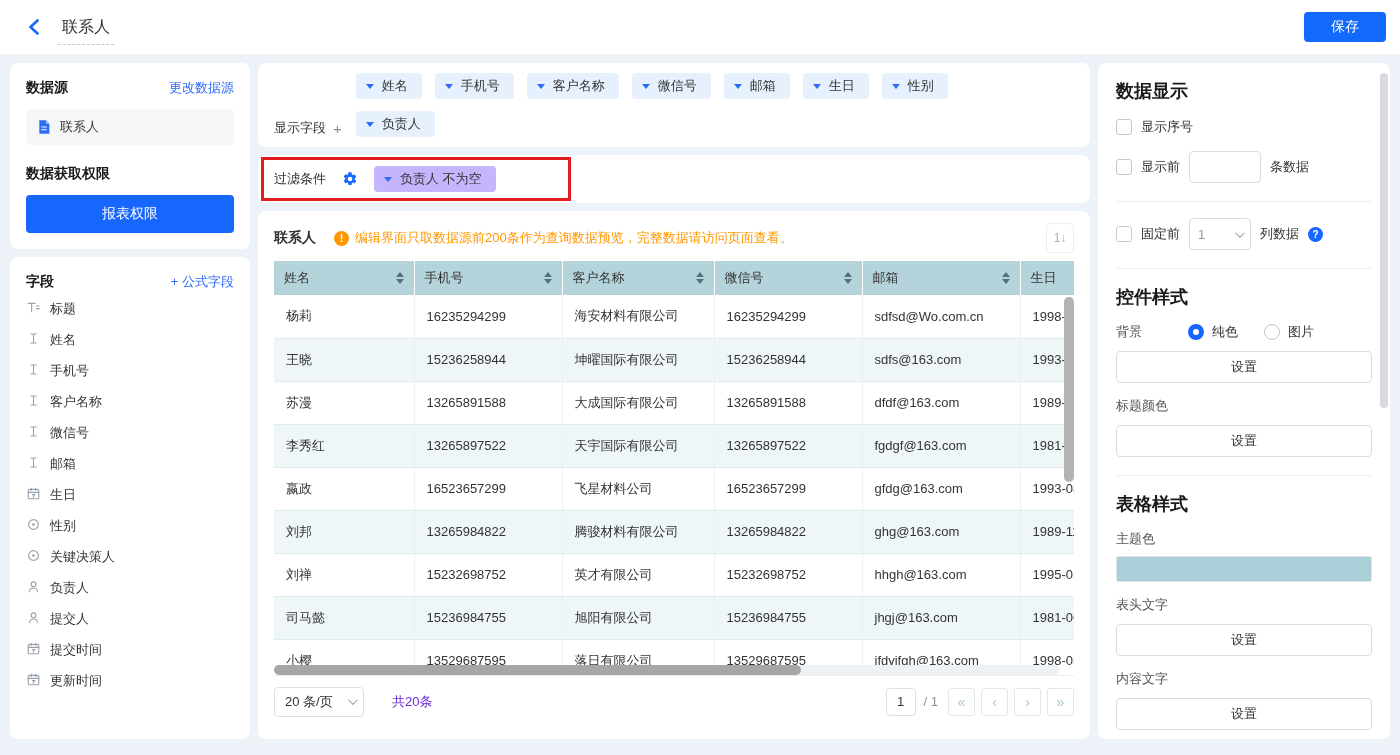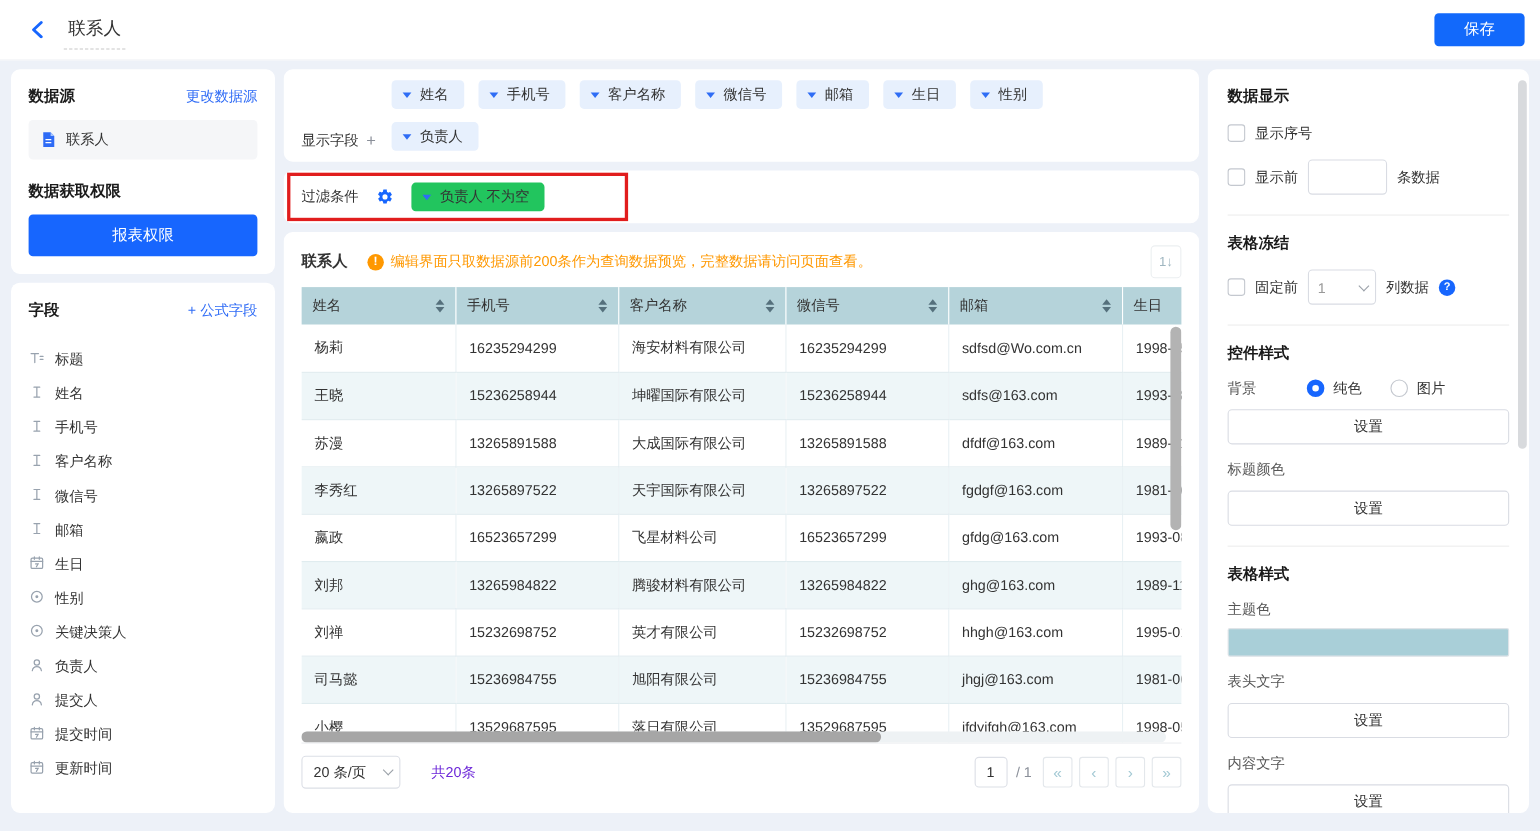--- a/index.html
+++ b/index.html
@@ -21,34 +21,34 @@
   .col-right { width:292px; }
   
   .panel { padding:16px; }
   .panel-head { display:flex; align-items:center; justify-content:space-between; }
   .panel-title { font-size:14px; font-weight:bold; color:#1a1a1a; }
   .blue-link { color:#2e6bf6; font-size:13px; cursor:pointer; text-decoration:none; }
   .ds-item { margin-top:12px; background:#f5f6f8; border-radius:4px; height:36px; display:flex; align-items:center; gap:8px; padding:0 10px; }
   .perm-head { margin-top:20px; }
   .perm-btn { margin-top:12px; width:100%; height:38px; background:#1766fe; color:#fff; border:none; border-radius:4px; font-size:14px; cursor:pointer; }
   .fields-panel { flex:1; overflow:hidden; }
-  .field-list { margin-top:20px; }
+  .field-list { margin-top:2px; }
   .field-item { display:flex; align-items:center; gap:9px; height:31px; cursor:grab; color:#333; }
   .field-item svg { width:15px; height:15px; flex:0 0 15px; }
   
   .df-card { padding:10px 16px; display:flex; align-items:flex-end; }
   .df-label-wrap { display:flex; align-items:center; gap:7px; padding-top:5px; white-space:nowrap; }
   .plus { color:#8a8f99; font-size:15px; cursor:pointer; }
   .chips { display:flex; flex-wrap:wrap; gap:6px 13px; margin-left:14px; }
   .chip { display:inline-flex; align-items:center; gap:8px; background:#e7f0fd; border-radius:4px; padding:4px 14px 4px 10px; cursor:pointer; }
   .chip-break { width:100%; height:0; }
   .tri-down { width:0; height:0; border-left:4px solid transparent; border-right:4px solid transparent; border-top:5px solid #2f6df5; }
   
   .filter-card { padding:11px 16px; position:relative; display:flex; align-items:center; gap:16px; }
-  .filter-chip { background:#22c55e;font-family:Liberation Serif, serif; }
+  .filter-chip { background:#c4b5fd; }
   .gear { width:16px; height:16px; }
   .red-annotation { position:absolute; left:3px; top:2px; width:310px; height:44px; border:3px solid #e11d1d; pointer-events:none; }
   
   .preview-card { flex:1; padding:12px 16px; display:flex; flex-direction:column; min-height:0; }
   .pv-toolbar { display:flex; align-items:center; height:30px; }
   .pv-title { font-size:14px; font-weight:bold; }
   .notice { display:flex; align-items:center; gap:6px; margin-left:18px; color:#ff9800; }
   .warn-ic { width:15px; height:15px; border-radius:50%; background:#ff9800; color:#fff; font-size:11px; font-weight:bold; display:flex; align-items:center; justify-content:center; }
   .sort-btn { margin-left:auto; width:28px; height:30px; border:1px solid #eceff1; border-radius:4px; background:#fff; color:#9fb6c0; font-size:12px; display:flex; align-items:center; justify-content:center; cursor:pointer; }
   .table-zone { flex:1; margin-top:8px; position:relative; overflow:hidden; min-height:0; }
@@ -70,21 +70,21 @@
   .pagination { border-top:1px solid #ebedf0; height:52px; display:flex; align-items:center; }
   .psize { width:90px; height:30px; border:1px solid #dcdfe6; border-radius:4px; display:flex; align-items:center; justify-content:space-between; padding:0 8px 0 10px; cursor:pointer; }
   .caret { width:7px; height:7px; border-right:1.5px solid #9aa0a8; border-bottom:1.5px solid #9aa0a8; transform:rotate(45deg) translateY(-2px); }
   .ptotal { color:#6d28d9; margin-left:28px; }
   .pager { margin-left:auto; display:flex; align-items:center; gap:6px; }
   .pnum { width:30px; height:28px; border:1px solid #dcdfe6; border-radius:4px; text-align:center; font-size:13px; color:#333; }
   .pslash { color:#8a8f99; margin:0 4px 0 2px; }
   .pbtn { width:27px; height:28px; border:1px solid #e3e7eb; border-radius:3px; background:#fff; color:#a3c9d4; font-size:14px; display:flex; align-items:center; justify-content:center; cursor:pointer; }
   
   .settings { height:100%; padding:16px 18px; position:relative; overflow:hidden; }
-  .sec-title { font-size:14px; font-weight:bold; color:#1a1a1a; }
+  .sec-title { font-size:18px; font-weight:bold; color:#1a1a1a; }
   .set-row { display:flex; align-items:center; gap:9px; margin-top:15px; }
   .checkbox { width:16px; height:16px; border:1px solid #c4c8cf; border-radius:3px; background:#fff; flex:0 0 16px; cursor:pointer; }
   .mini-input { width:72px; height:32px; border:1px solid #d9dce3; border-radius:4px; padding:0 8px; font-size:13px; }
   .mini-select { width:62px; height:32px; border:1px solid #d9dce3; border-radius:4px; display:flex; align-items:center; justify-content:space-between; padding:0 8px; color:#999; cursor:pointer; }
   .help { width:15px; height:15px; border-radius:50%; background:#1766fe; color:#fff; font-size:10px; font-weight:bold; display:flex; align-items:center; justify-content:center; }
   .divider { border:none; border-top:1px solid #ededed; margin:18px 0 16px; }
   .inline-label { color:#555; }
   .radio-row { display:flex; align-items:center; margin-top:14px; }
   .radio-row .inline-label { width:72px; }
   .radio { width:16px; height:16px; border-radius:50%; background:#fff; cursor:pointer; }
@@ -459,21 +459,20 @@
         <span class="checkbox"></span>
         <span>显示序号</span>
       </div>
       <div class="set-row">
         <span class="checkbox"></span>
         <span>显示前</span>
         <input class="mini-input" value="" style="">
         <span>条数据</span>
       </div>
       <hr class="divider">
-      <div class="sec-title">表格冻结</div>
       <div class="set-row">
         <span class="checkbox"></span>
         <span>固定前</span>
         <span class="mini-select">
           <span>1</span>
           <i class="caret"></i>
         </span>
         <span>列数据</span>
         <span class="help">?</span>
       </div>

